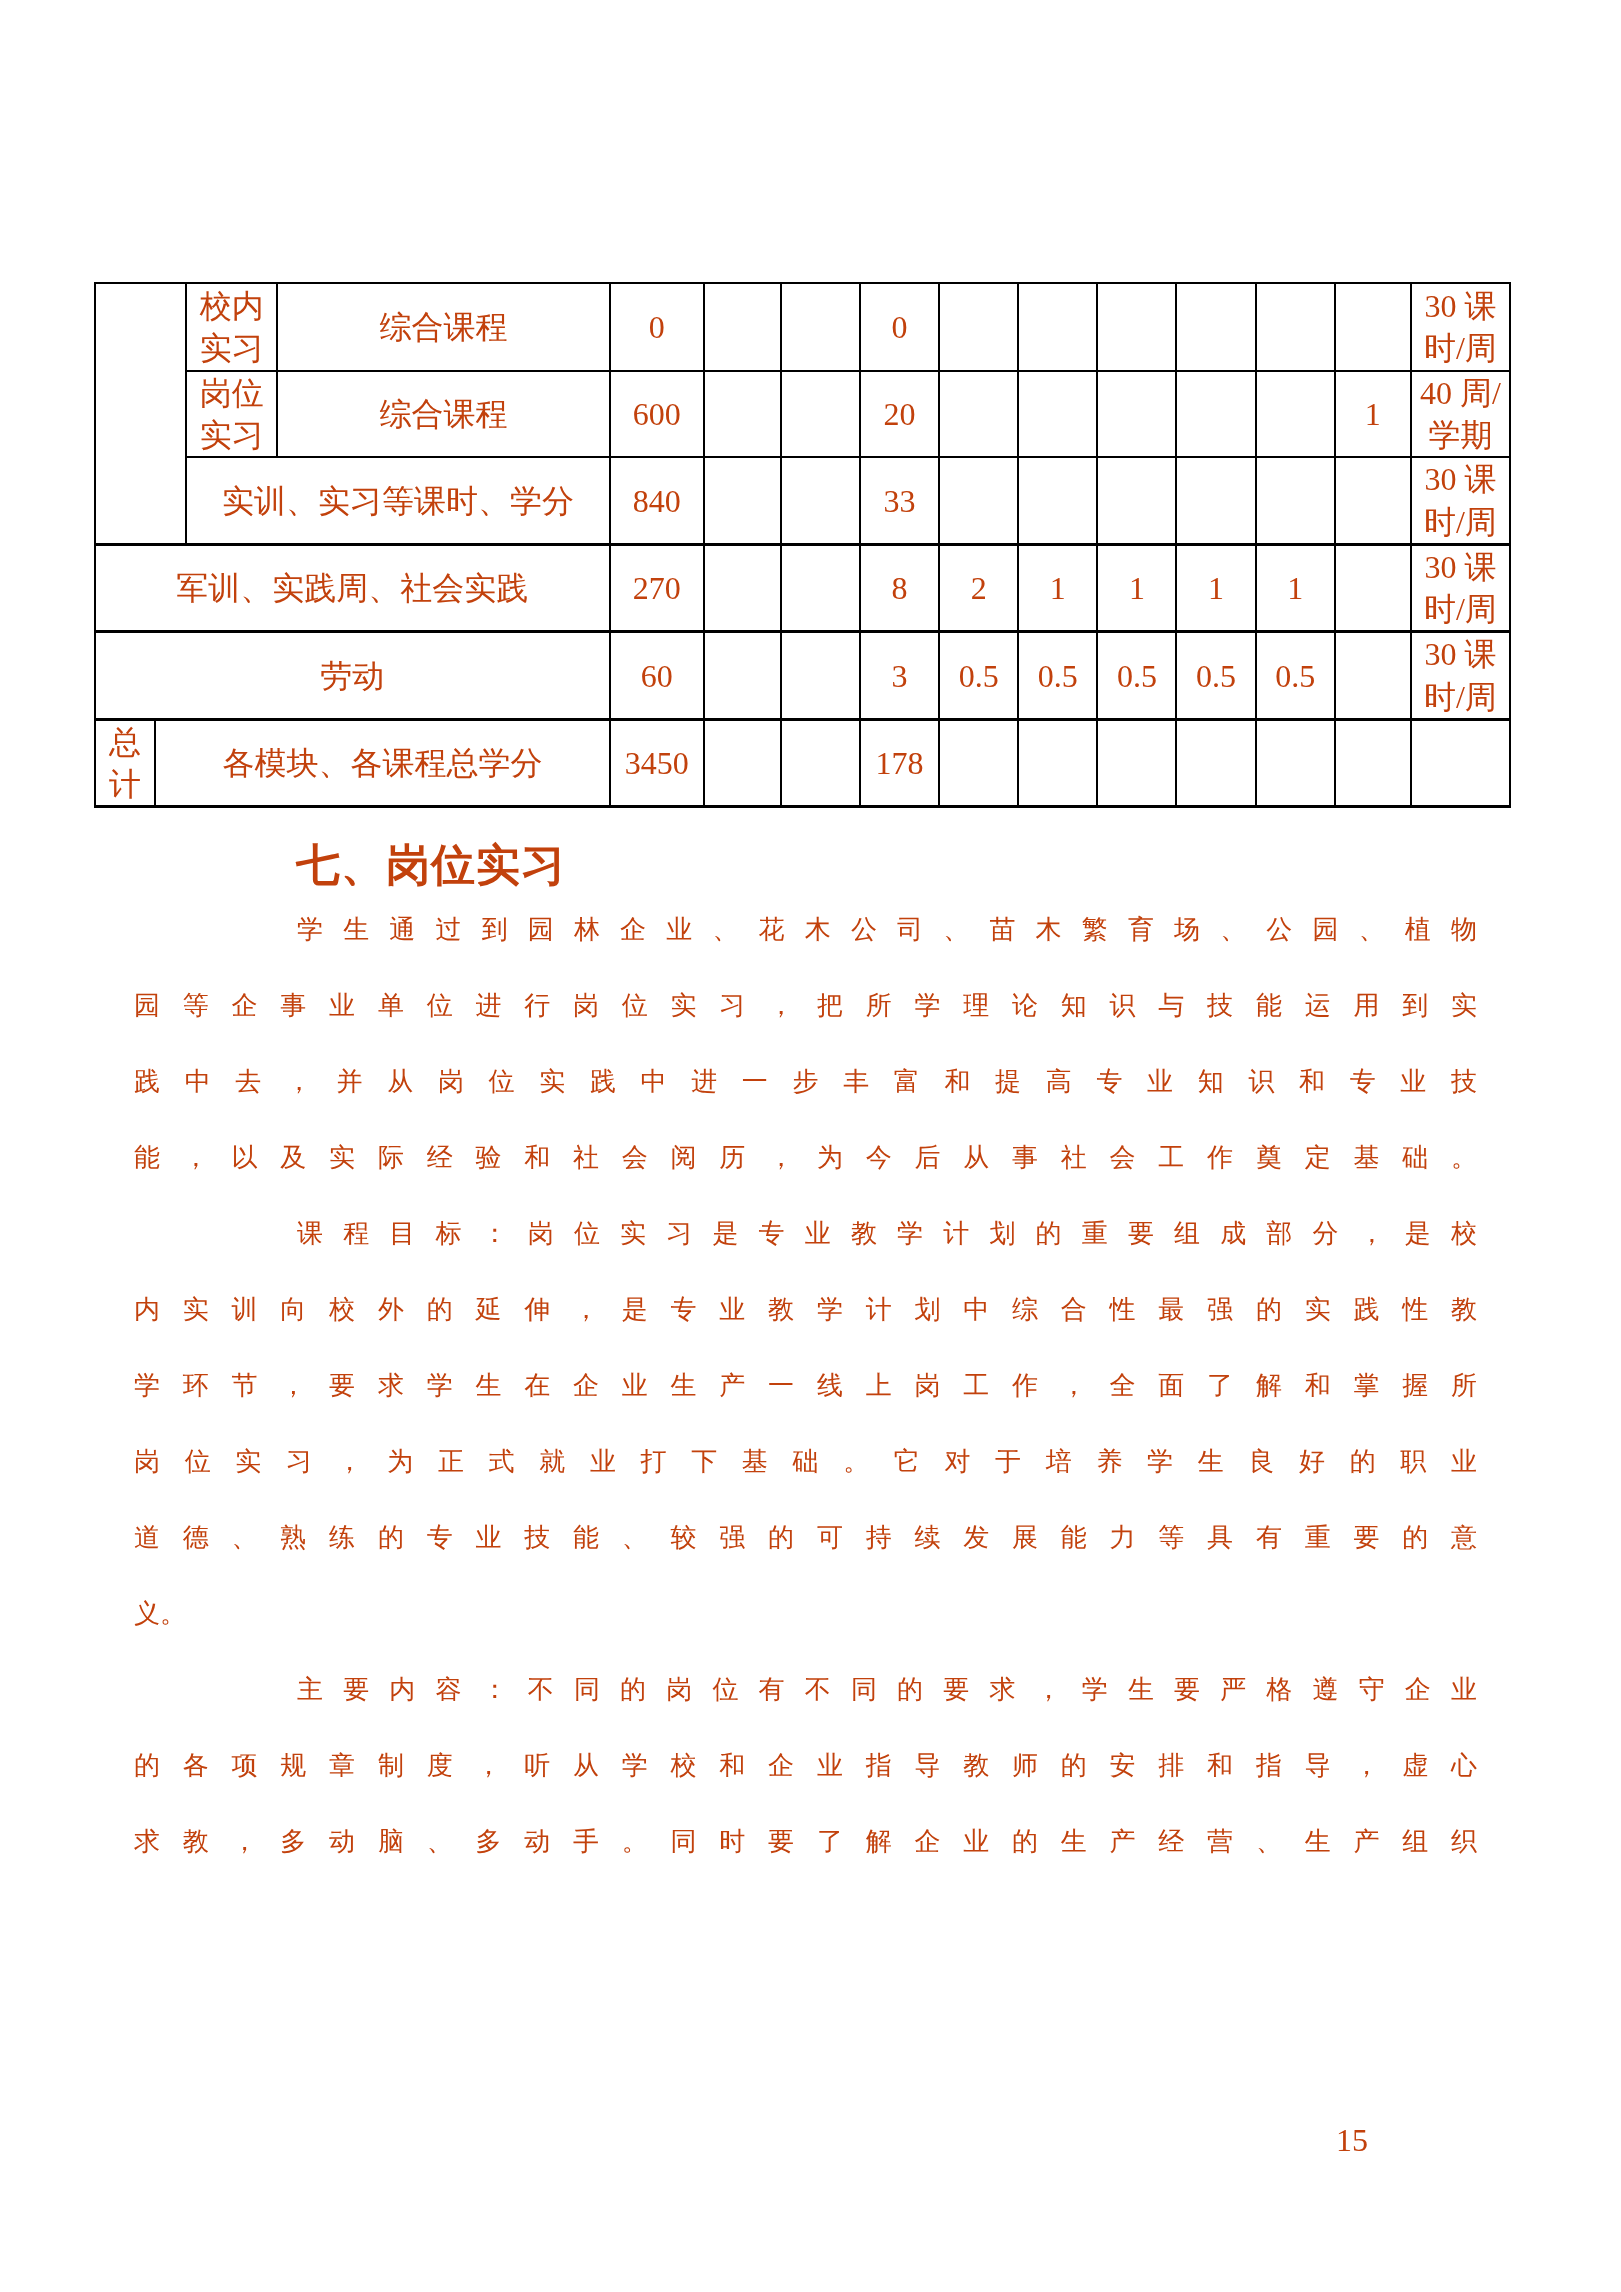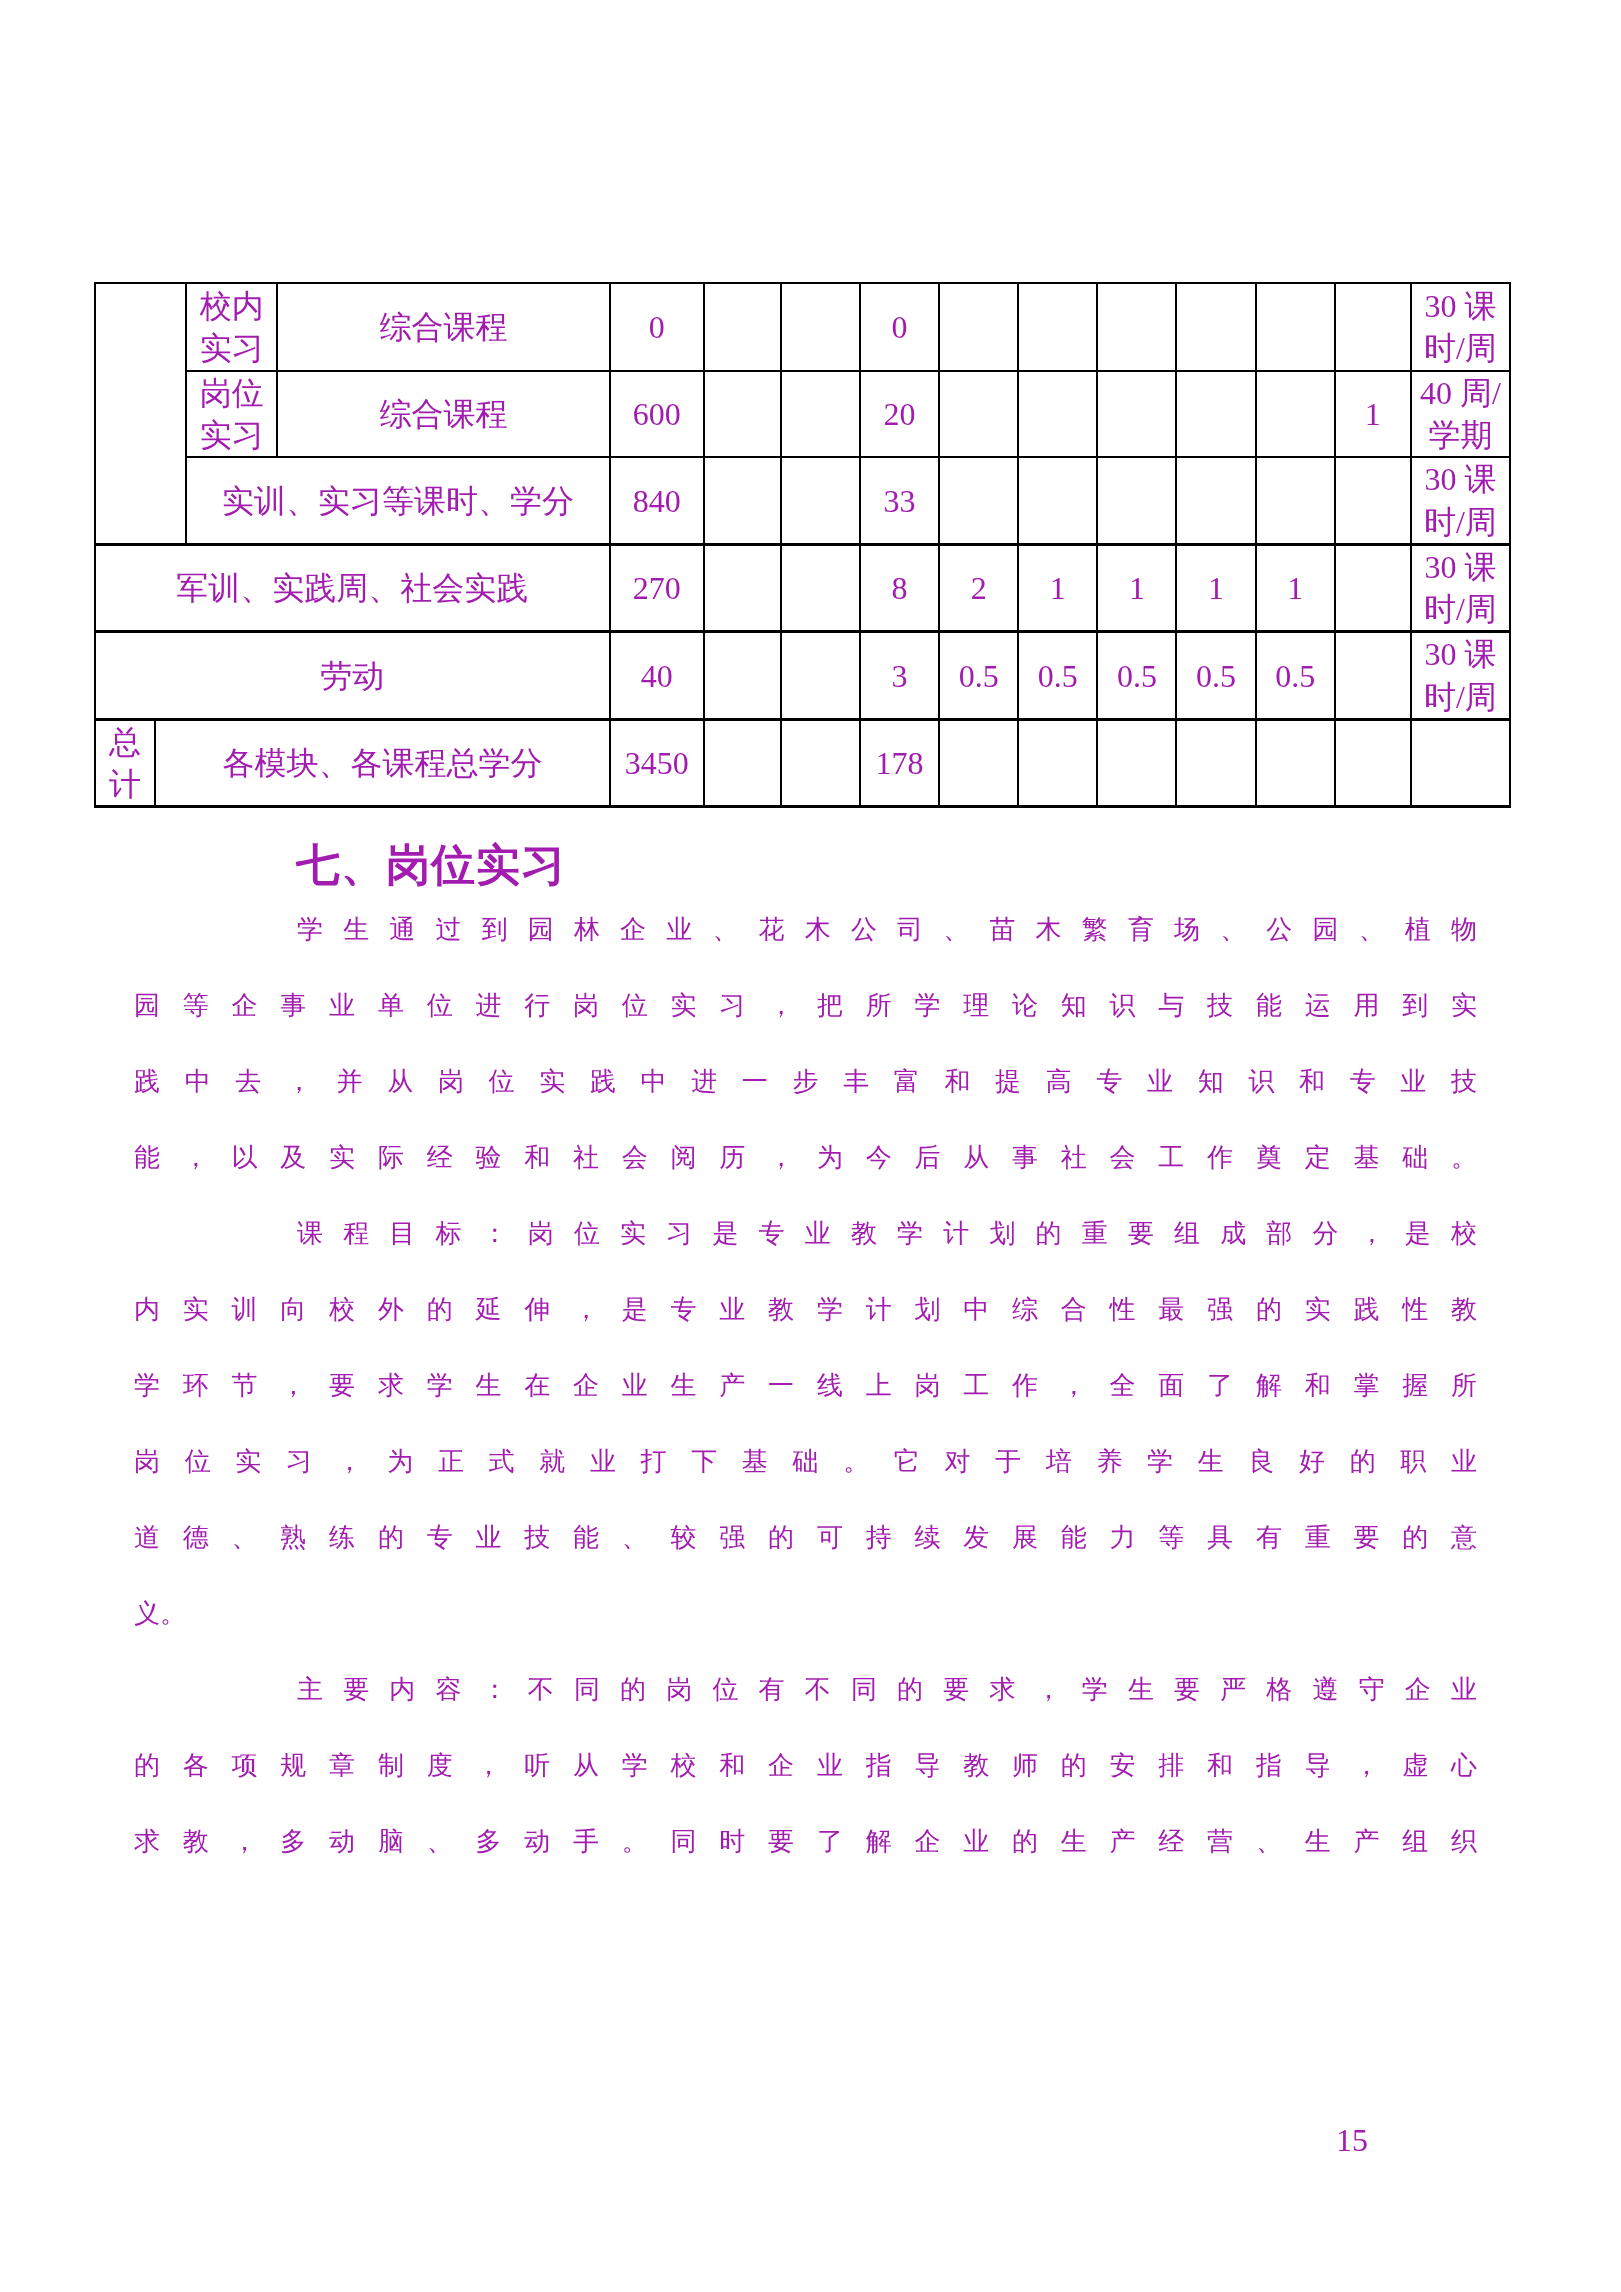--- a/index.html
+++ b/index.html
@@ -2,21 +2,21 @@
 <html><head>
 <meta charset="utf-8">
 <style>
   html,body{margin:0;padding:0;background:#ffffff;}
   .page{
     position:relative;
     width:1621px;height:2293px;
     background:#ffffff;
     overflow:hidden;
     font-family:"Liberation Serif","DejaVu Serif",serif;
-    color:#a21caf;
+    color:#c2410c;
   }
   
   table.sched{
     position:absolute;left:94px;top:282px;
     border-collapse:collapse;table-layout:fixed;
     width:1417px;
   }
   table.sched td{
     border:2px solid #000;
     text-align:center;vertical-align:middle;
@@ -148,21 +148,21 @@
       <td>1</td>
       <td>1</td>
       <td>1</td>
       <td></td>
       <td>30 课
 时/周</td>
     </tr>
 
     <tr class="h5 thick">
       <td colspan="4">劳动</td>
-      <td>40</td>
+      <td>60</td>
       <td></td>
       <td></td>
       <td>3</td>
       <td>0.5</td>
       <td>0.5</td>
       <td>0.5</td>
       <td>0.5</td>
       <td>0.5</td>
       <td></td>
       <td>30 课

